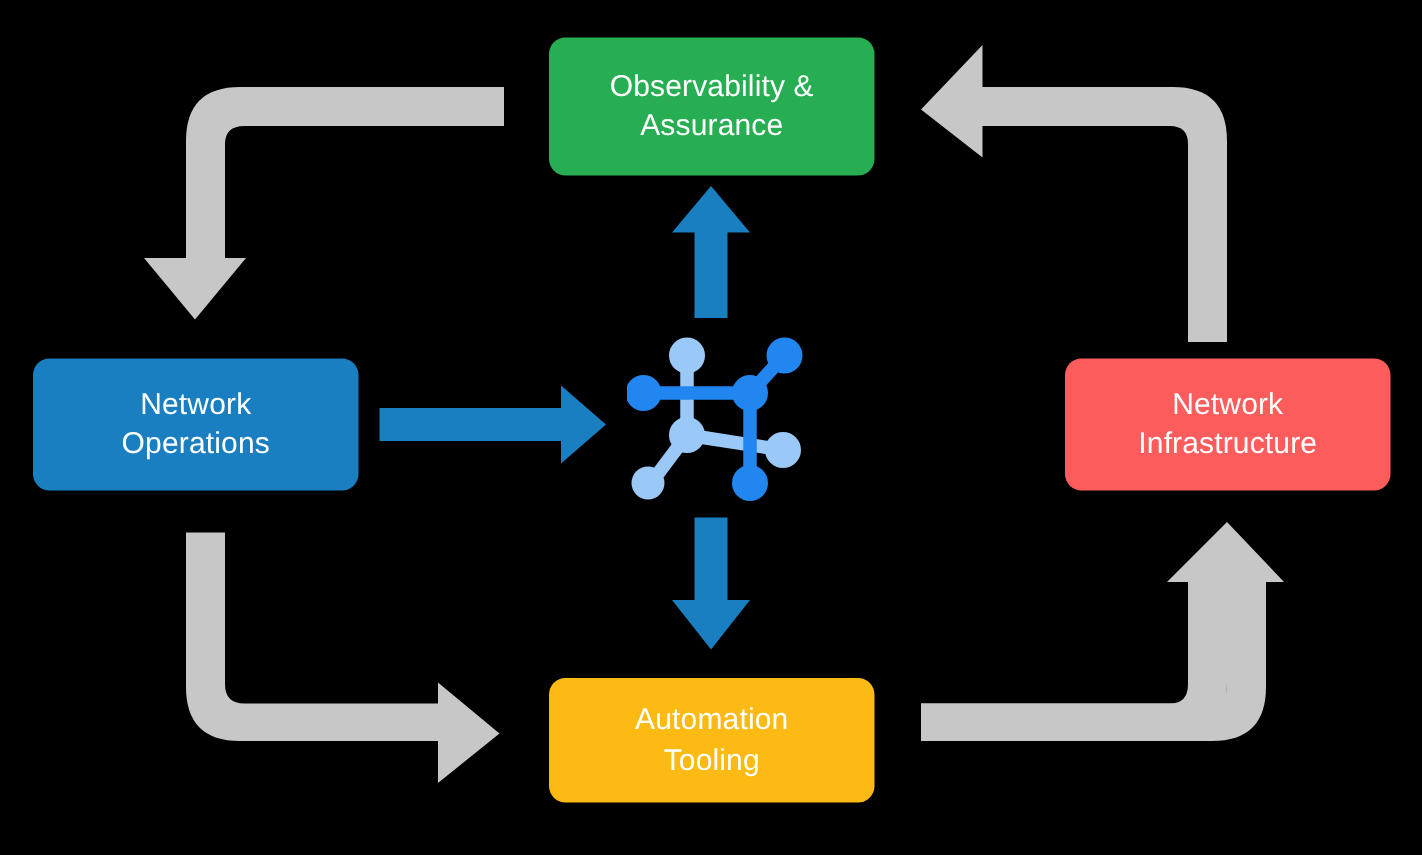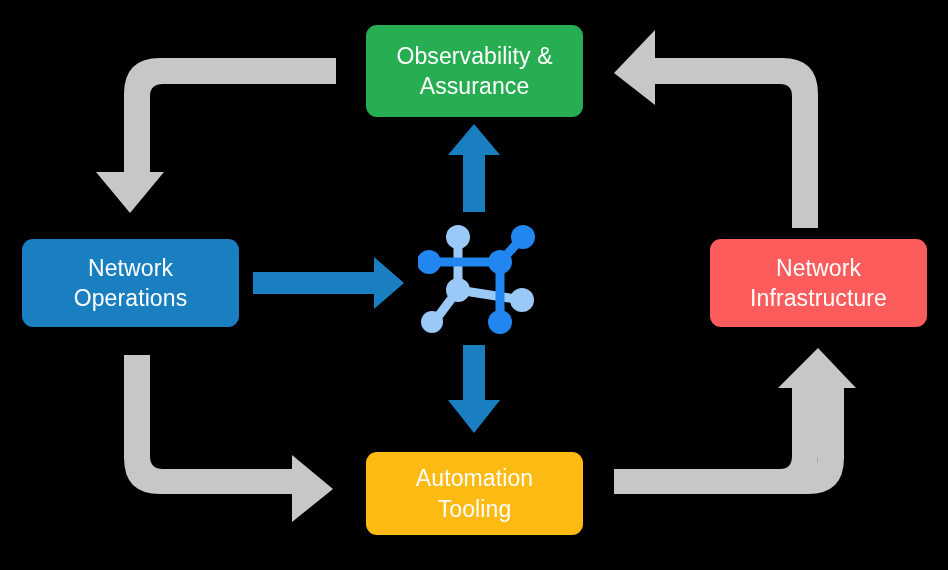--- a/index.html
+++ b/index.html
@@ -18,21 +18,21 @@
     overflow: hidden;
   }
   .node-box {
     position: absolute;
     border-radius: 11px;
     display: flex;
     align-items: center;
     justify-content: center;
     text-align: center;
     color: #ffffff;
-    font-size: 23px;
+    font-size: 20px;
     line-height: 1.32;
     font-weight: 400;
     letter-spacing: 0.1px;
     box-sizing: border-box;
     padding: 12px 10px;
     white-space: pre-line;
   }
   #box-observability {
     left: 366px; top: 25px; width: 217px; height: 92px;
   }

